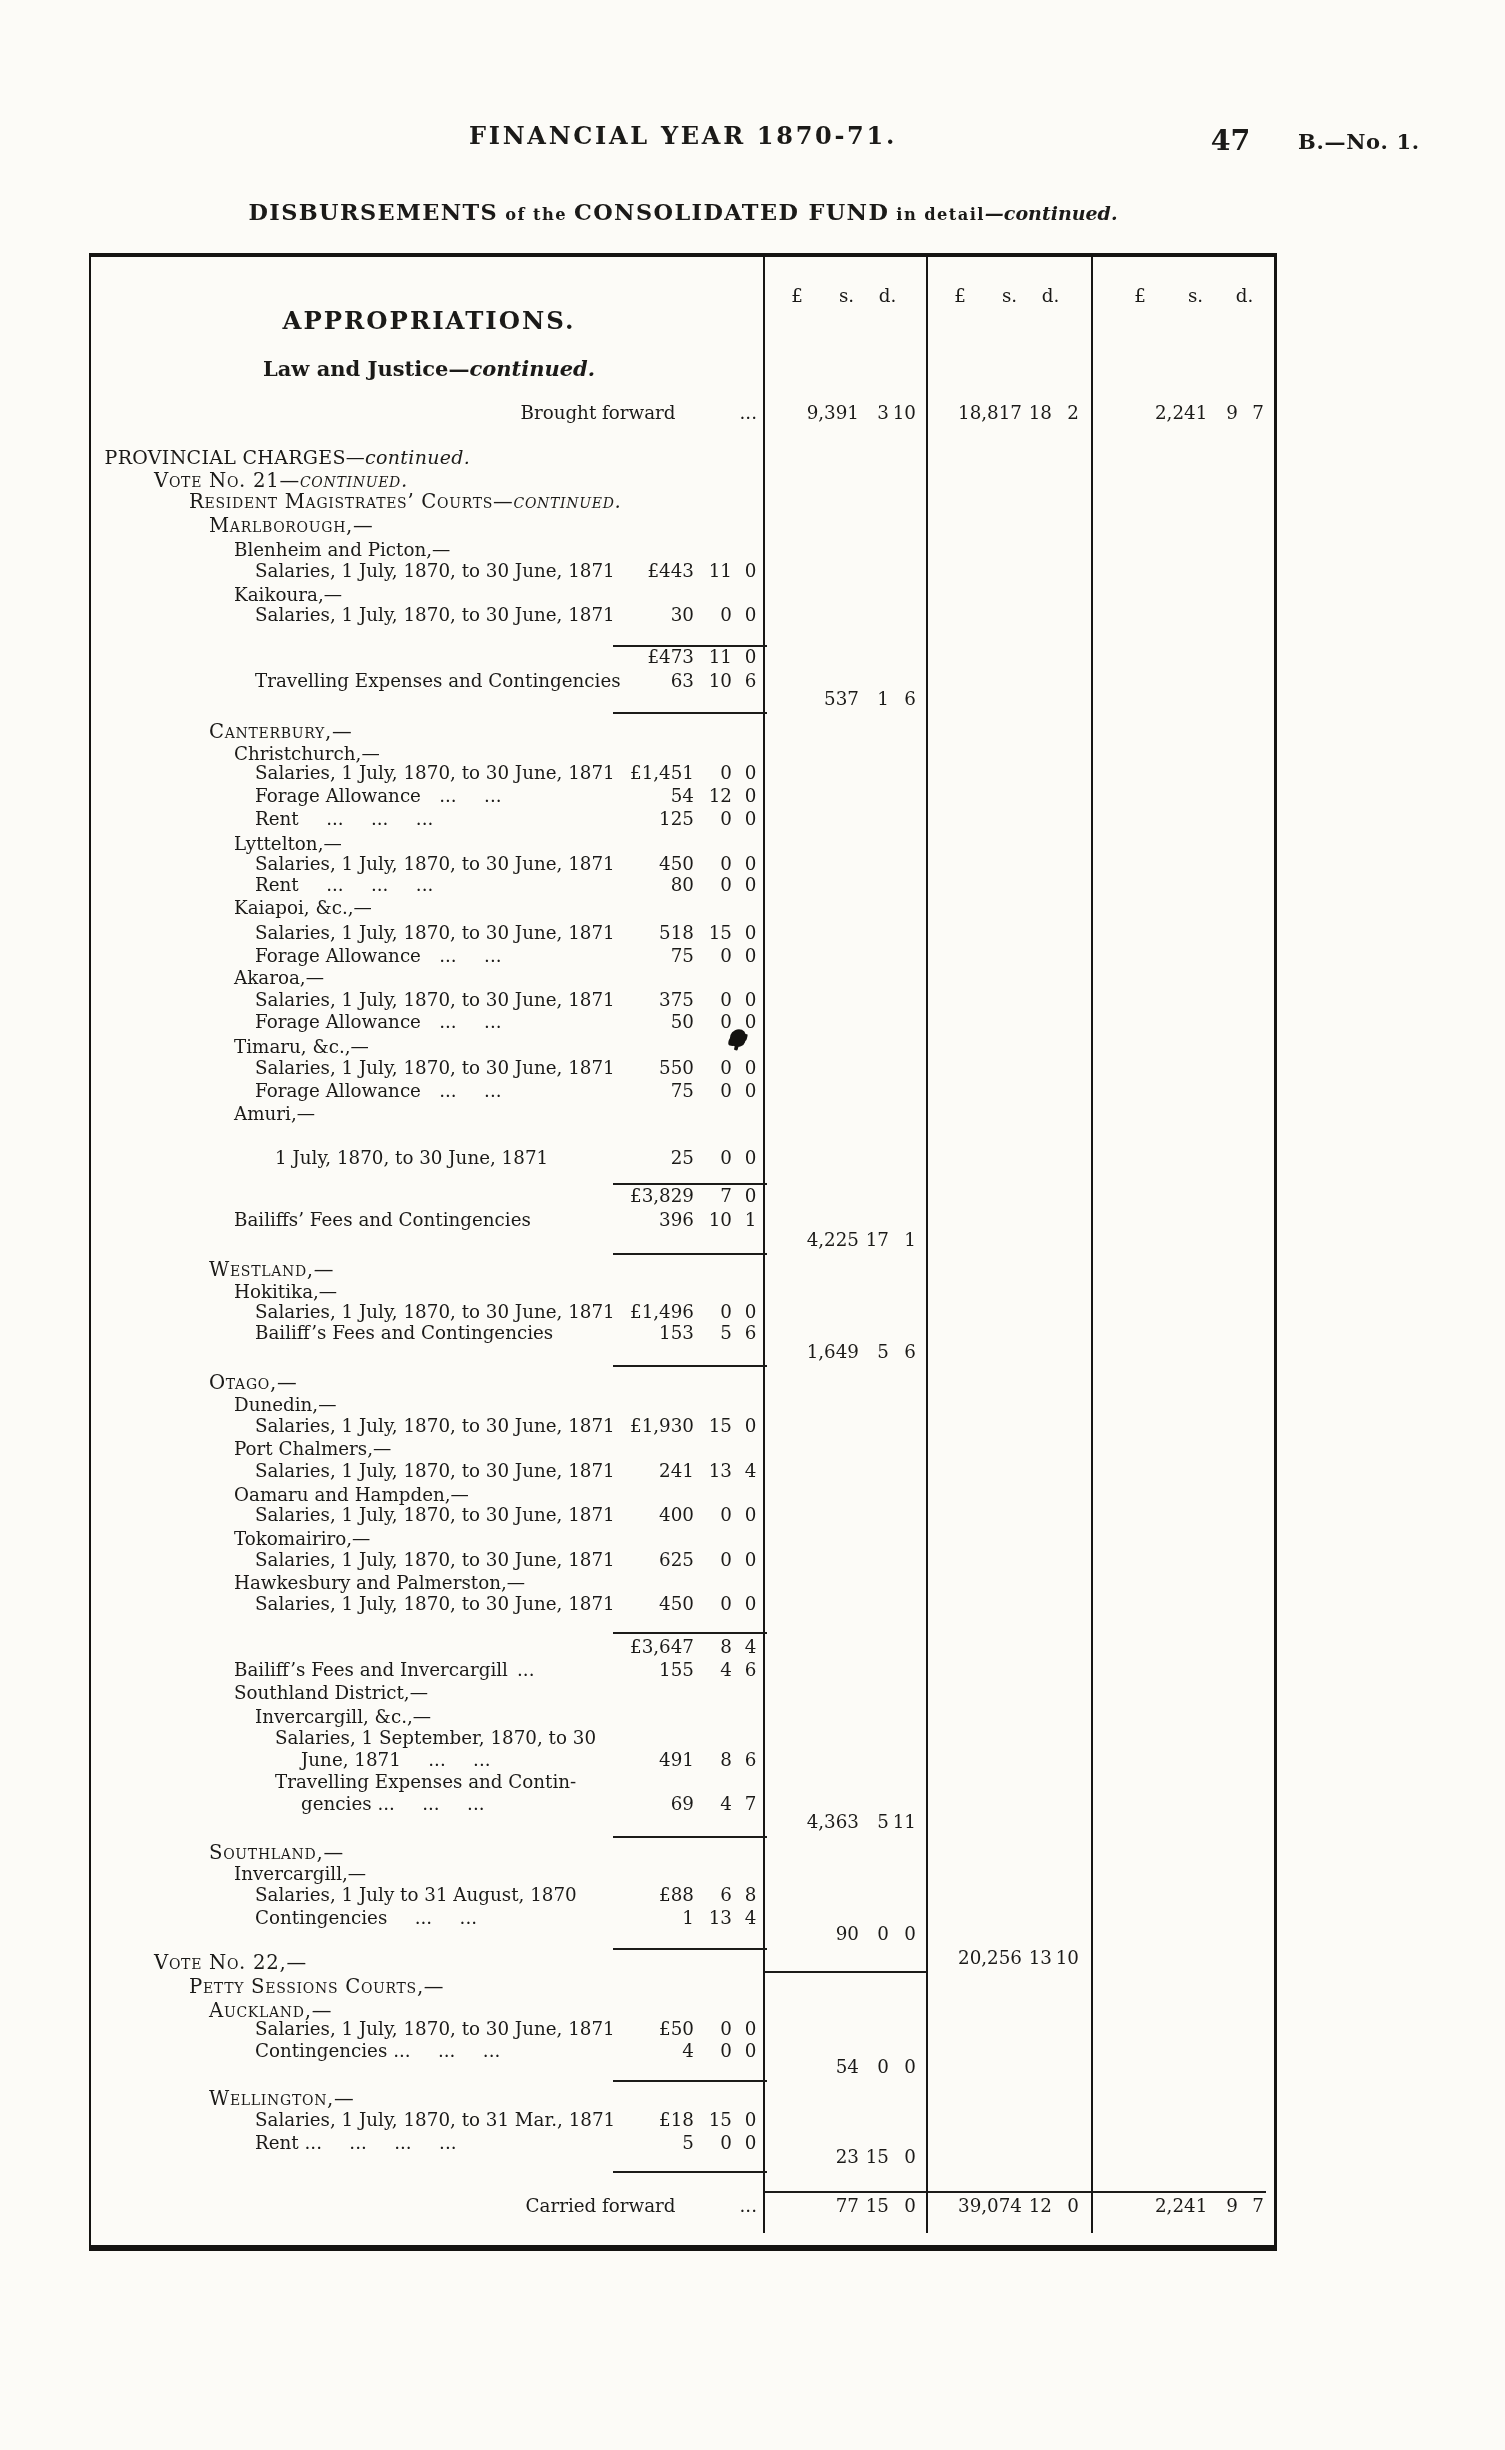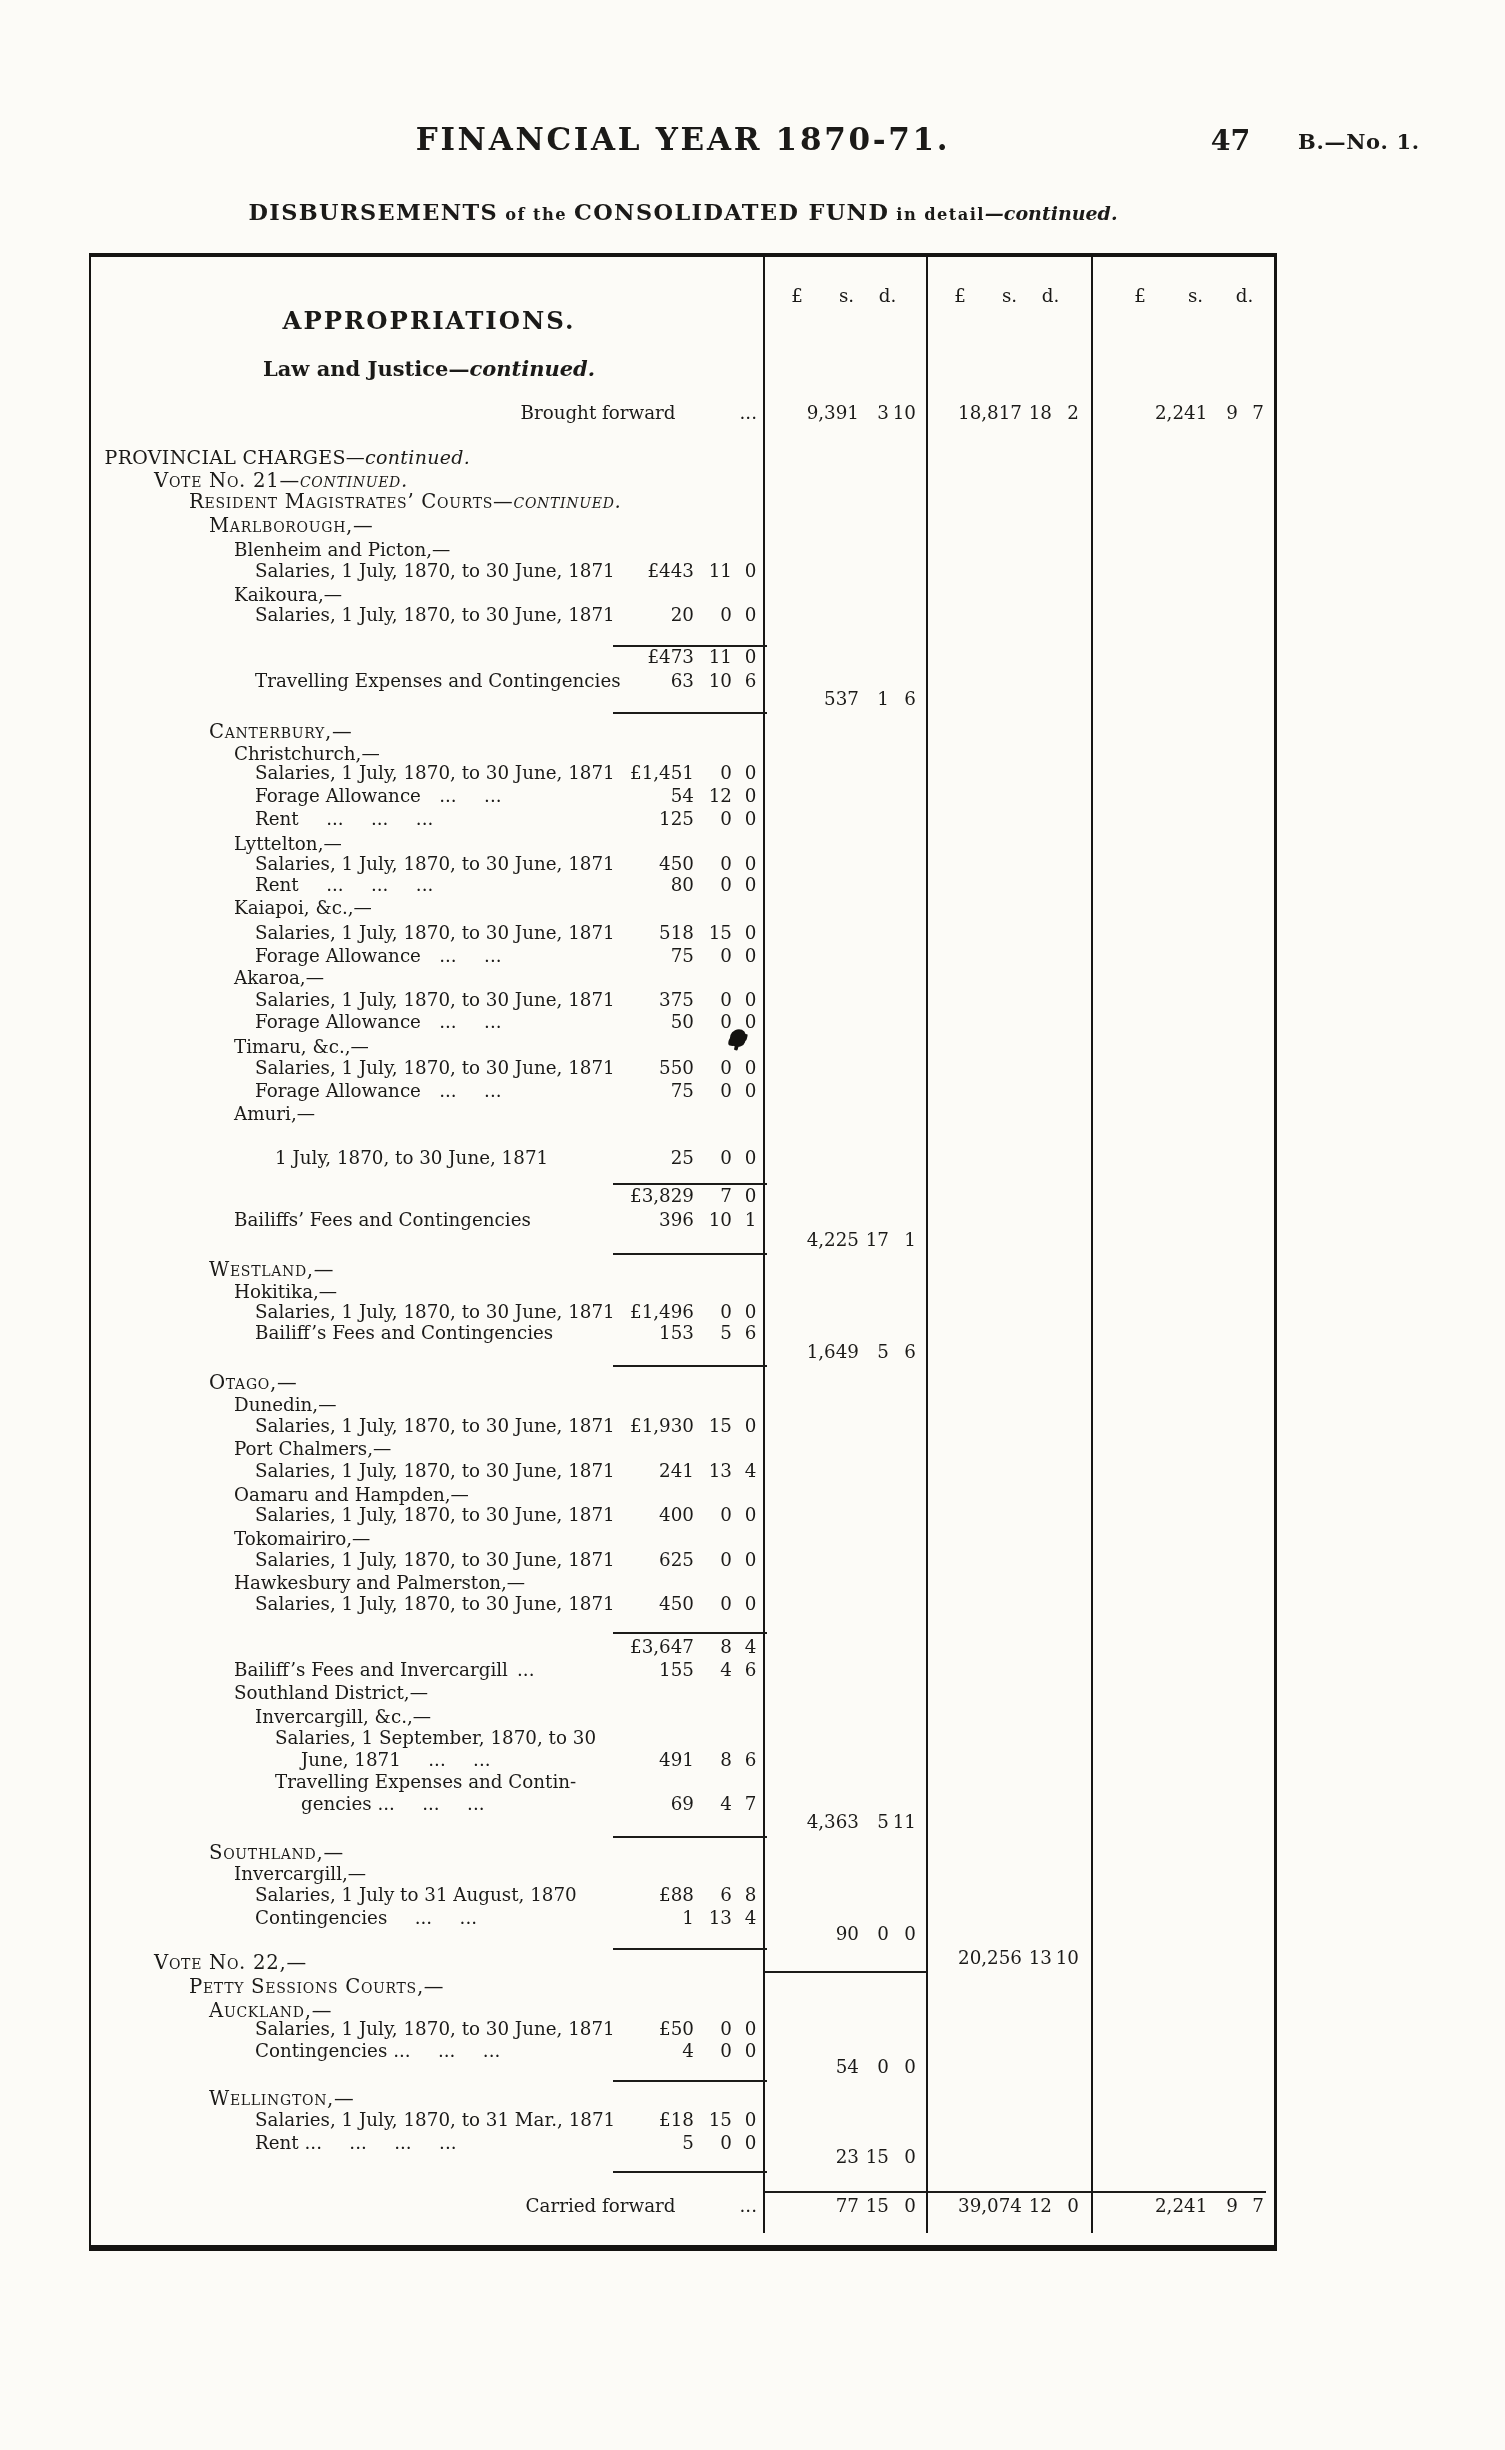--- a/index.html
+++ b/index.html
@@ -5,21 +5,21 @@
   html,body{margin:0;padding:0;background:#e9e7e1;}
   .page{
     position:relative;width:1505px;height:2450px;
     background:#fcfbf7;overflow:hidden;
     font-family:"DejaVu Serif","Liberation Serif",serif;
     color:#1b1a18;
   }
   
   .doc-title{
     position:absolute;left:89px;top:121px;width:1188px;
-    text-align:center;font-size:31px;font-weight:bold;letter-spacing:2.7px;
+    text-align:center;font-size:24px;font-weight:bold;letter-spacing:2.7px;
   }
   .page-number{
     position:absolute;left:1193px;top:123px;width:75px;
     font-size:28.5px;font-weight:bold;text-align:center;
   }
   .doc-ref{
     position:absolute;left:1298px;top:129px;
     font-size:21px;font-weight:bold;letter-spacing:0.7px;white-space:nowrap;
   }
   .subtitle{
@@ -168,21 +168,21 @@
             <span class="s">11</span>
             <span class="d">0</span>
           </div>
         </div>
         <div class="trow" style="top: 326px;">
           <div class="lbl i4">Kaikoura,—</div>
         </div>
         <div class="trow" style="top: 346px;">
           <div class="lbl i5">Salaries, 1 July, 1870, to 30 June, 1871</div>
           <div class="dd">
-            <span class="p">20</span>
+            <span class="p">30</span>
             <span class="s">0</span>
             <span class="d">0</span>
           </div>
         </div>
         <div class="trow" style="top: 372px;">
           <div class="rule rule-detail"></div>
         </div>
         <div class="trow" style="top: 388px;">
           <div class="dd">
             <span class="p">£473</span>

